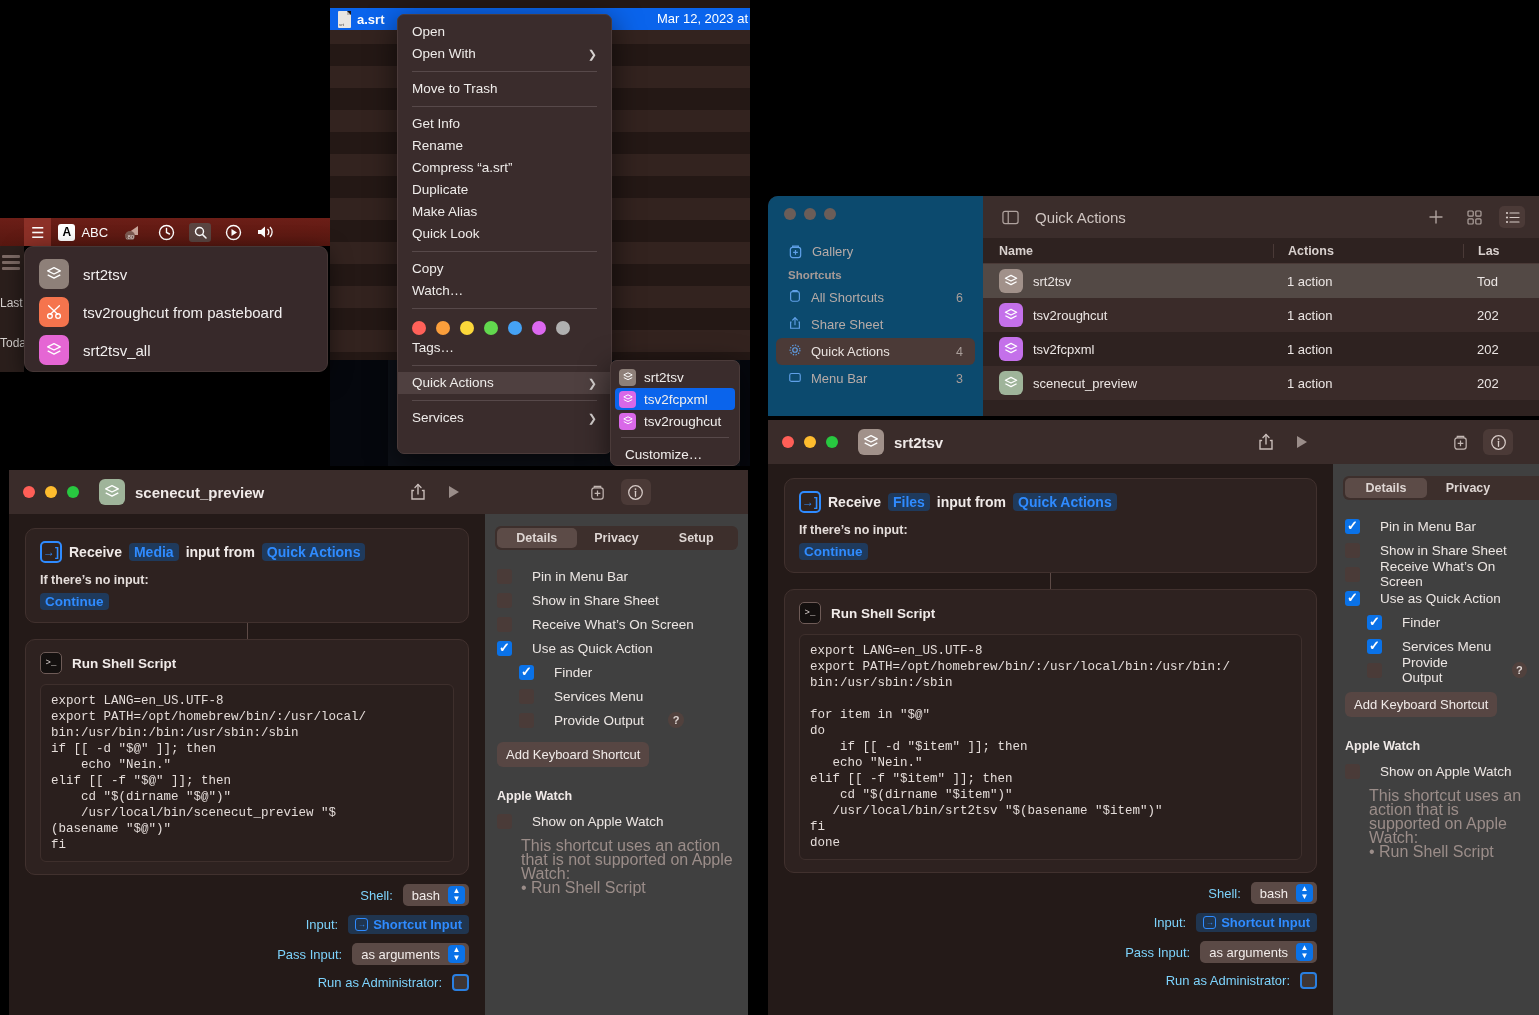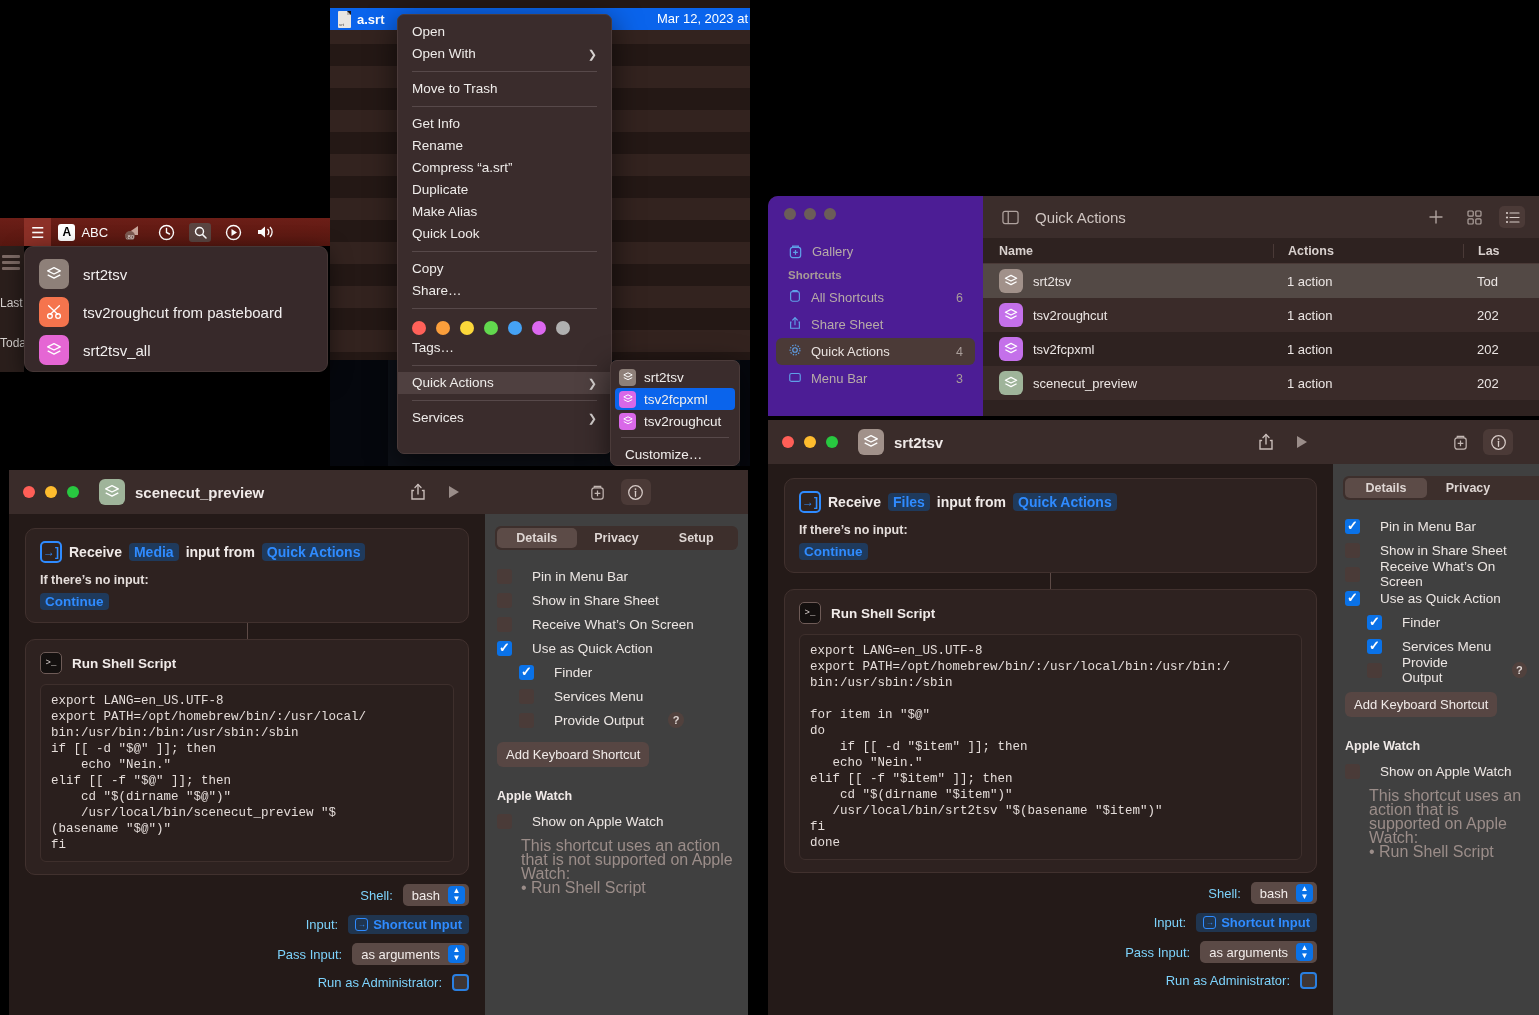--- a/index.html
+++ b/index.html
@@ -104,21 +104,21 @@
   .qa-item.sel { background:#0a64ec; border-radius:4px; margin:0 4px; padding:0 4px;}
   .qa-icon { width:17px; height:17px; border-radius:4px; display:flex;
              align-items:center; justify-content:center; flex:0 0 auto;}
   #qa-submenu .ctx-sep { margin:5px 10px; }
 
   
   #win-shortcuts {
     left:768px; top:196px; width:771px; height:220px;
     background:#342726; border-radius:10px 0 0 0; overflow:hidden;
   }
-  #sc-sidebar { left:0; top:0; width:215px; height:265px; background:#4c1d95; }
+  #sc-sidebar { left:0; top:0; width:215px; height:265px; background:#0c4a6e; }
   #sc-lights { position:absolute; left:16px; top:12px; display:flex; gap:8px; }
   .sc-side-item { display:flex; align-items:center; height:27px; padding:0 12px;
     color:#b7aba7; font-size:13px; gap:9px; margin:0 8px; border-radius:6px; }
   .sc-side-item.sel { background:#4b3a37; color:#e9e2df; }
   .sc-side-count { margin-left:auto; font-size:12.5px; color:#a4difi; color:#a99d99; }
   .sc-group-title { color:#a79a96; font-size:11.5px; font-weight:700; padding:4px 20px 3px; }
   #sc-main { left:215px; top:0; width:556px; height:220px; background:#2e2220; }
   #sc-toolbar { height:42px; display:flex; align-items:center; padding:0 14px; gap:12px;
     background:#3b2d2b; }
   #sc-toolbar .title { color:#cfc5c1; font-size:15px; font-weight:400; }
@@ -365,21 +365,21 @@
         <span>Make Alias</span>
       </div>
       <div class="ctx-item">
         <span>Quick Look</span>
       </div>
       <div class="ctx-sep"></div>
       <div class="ctx-item">
         <span>Copy</span>
       </div>
       <div class="ctx-item">
-        <span>Share…</span>
+        <span>Watch…</span>
       </div>
       <div class="ctx-sep"></div>
       <div class="ctx-dots">
         <div class="cdot" style="background: rgb(255, 97, 89);"></div>
         <div class="cdot" style="background: rgb(250, 158, 59);"></div>
         <div class="cdot" style="background: rgb(251, 215, 58);"></div>
         <div class="cdot" style="background: rgb(98, 216, 78);"></div>
         <div class="cdot" style="background: rgb(69, 162, 245);"></div>
         <div class="cdot" style="background: rgb(220, 104, 240);"></div>
         <div class="cdot" style="background: rgb(176, 176, 176);"></div>

